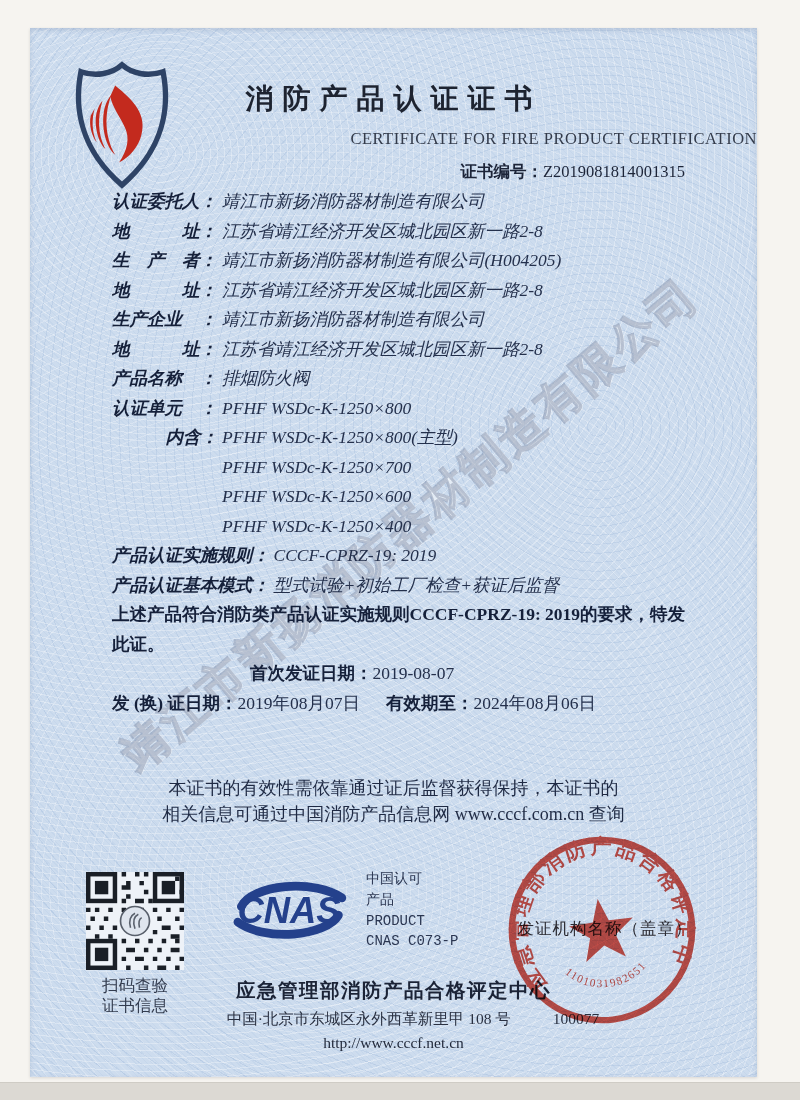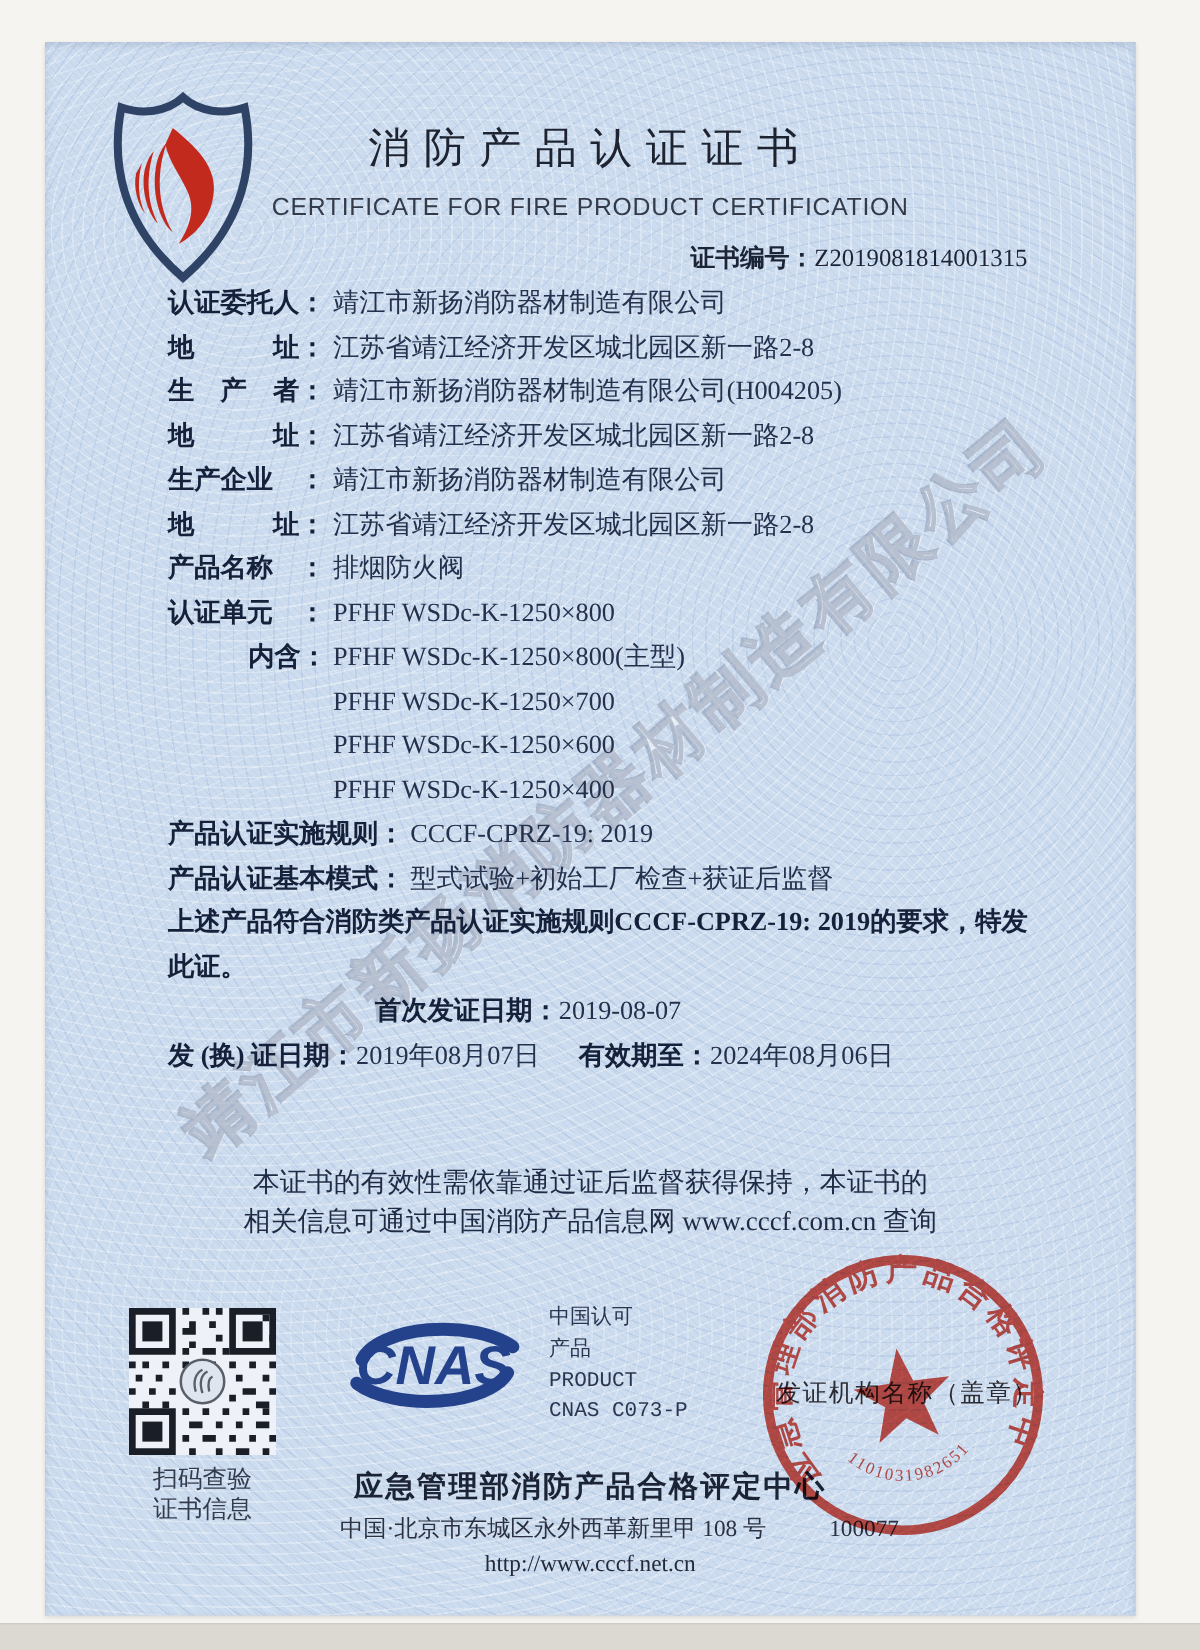--- a/index.html
+++ b/index.html
@@ -14,29 +14,29 @@
       repeating-radial-gradient(circle at 38% 82%, rgba(255,255,255,.24) 0 1px, rgba(255,255,255,0) 1px 8px),
       repeating-linear-gradient(45deg, rgba(165,192,224,.18) 0 1px, rgba(255,255,255,0) 1px 4px);
     box-shadow: inset 0 2px 5px rgba(110,130,165,.28), 0 1px 3px rgba(0,0,0,.12);}
   
   .watermark{position:absolute;left:380px;top:497px;transform:translate(-50%,-50%) rotate(-40deg);
     white-space:nowrap;font-size:46px;letter-spacing:3px;font-weight:bold;z-index:1;
     color:rgba(255,255,255,.08);-webkit-text-stroke:1.6px rgba(118,132,158,.42);
     text-shadow:1px 1px 0 rgba(255,255,255,.45);}
   
   .logo{position:absolute;left:28px;top:30px;width:128px;height:132px;z-index:2;}
-  .title{position:absolute;left:0;right:0;top:52px;text-align:center;font-size:28px;font-weight:normal;
+  .title{position:absolute;left:0;right:0;top:52px;text-align:center;font-size:28px;font-weight:bold;
     letter-spacing:9px;color:#1d2330;z-index:2;font-family:"Liberation Sans","DejaVu Sans",sans-serif;}
-  .subtitle{position:absolute;left:0;right:0;top:101px;text-align:center;font-size:16.5px;
-    letter-spacing:.5px;color:#333b4b;z-index:2;font-family:Liberation Sans, sans-serif;}
+  .subtitle{position:absolute;left:0;right:0;top:101px;text-align:right;font-size:16.5px;
+    letter-spacing:.5px;color:#333b4b;z-index:2;font-family:Liberation Serif, serif;}
   .certno{position:absolute;top:133px;right:72px;font-size:16.5px;z-index:2;color:#1c2438;}
   .certno .lbl{font-weight:bold;}
   
   .flow{position:absolute;left:82px;right:34px;top:159px;font-size:17.5px;line-height:29.5px;z-index:2;color:#24304c;}
-  .row{white-space:nowrap;}
+  .row{white-space:nowrap;font-style:italic;}
   .lab{display:inline-block;min-width:106px;white-space:pre;font-weight:bold;color:#15203a;vertical-align:top;}
   .lab-r{text-align:right;}
   .val{padding-left:4px;}
   .stmt{font-weight:bold;color:#15203a;white-space:nowrap;}
   .date-first{margin-left:138px;}
   .date-first .lbl,.date-row .lbl{font-weight:bold;color:#15203a;}
   .gap24{display:inline-block;width:26px;}
   
   .notice{position:absolute;left:0;right:0;top:748px;text-align:center;font-size:18px;line-height:25.5px;
     color:#1f2a44;z-index:2;}

